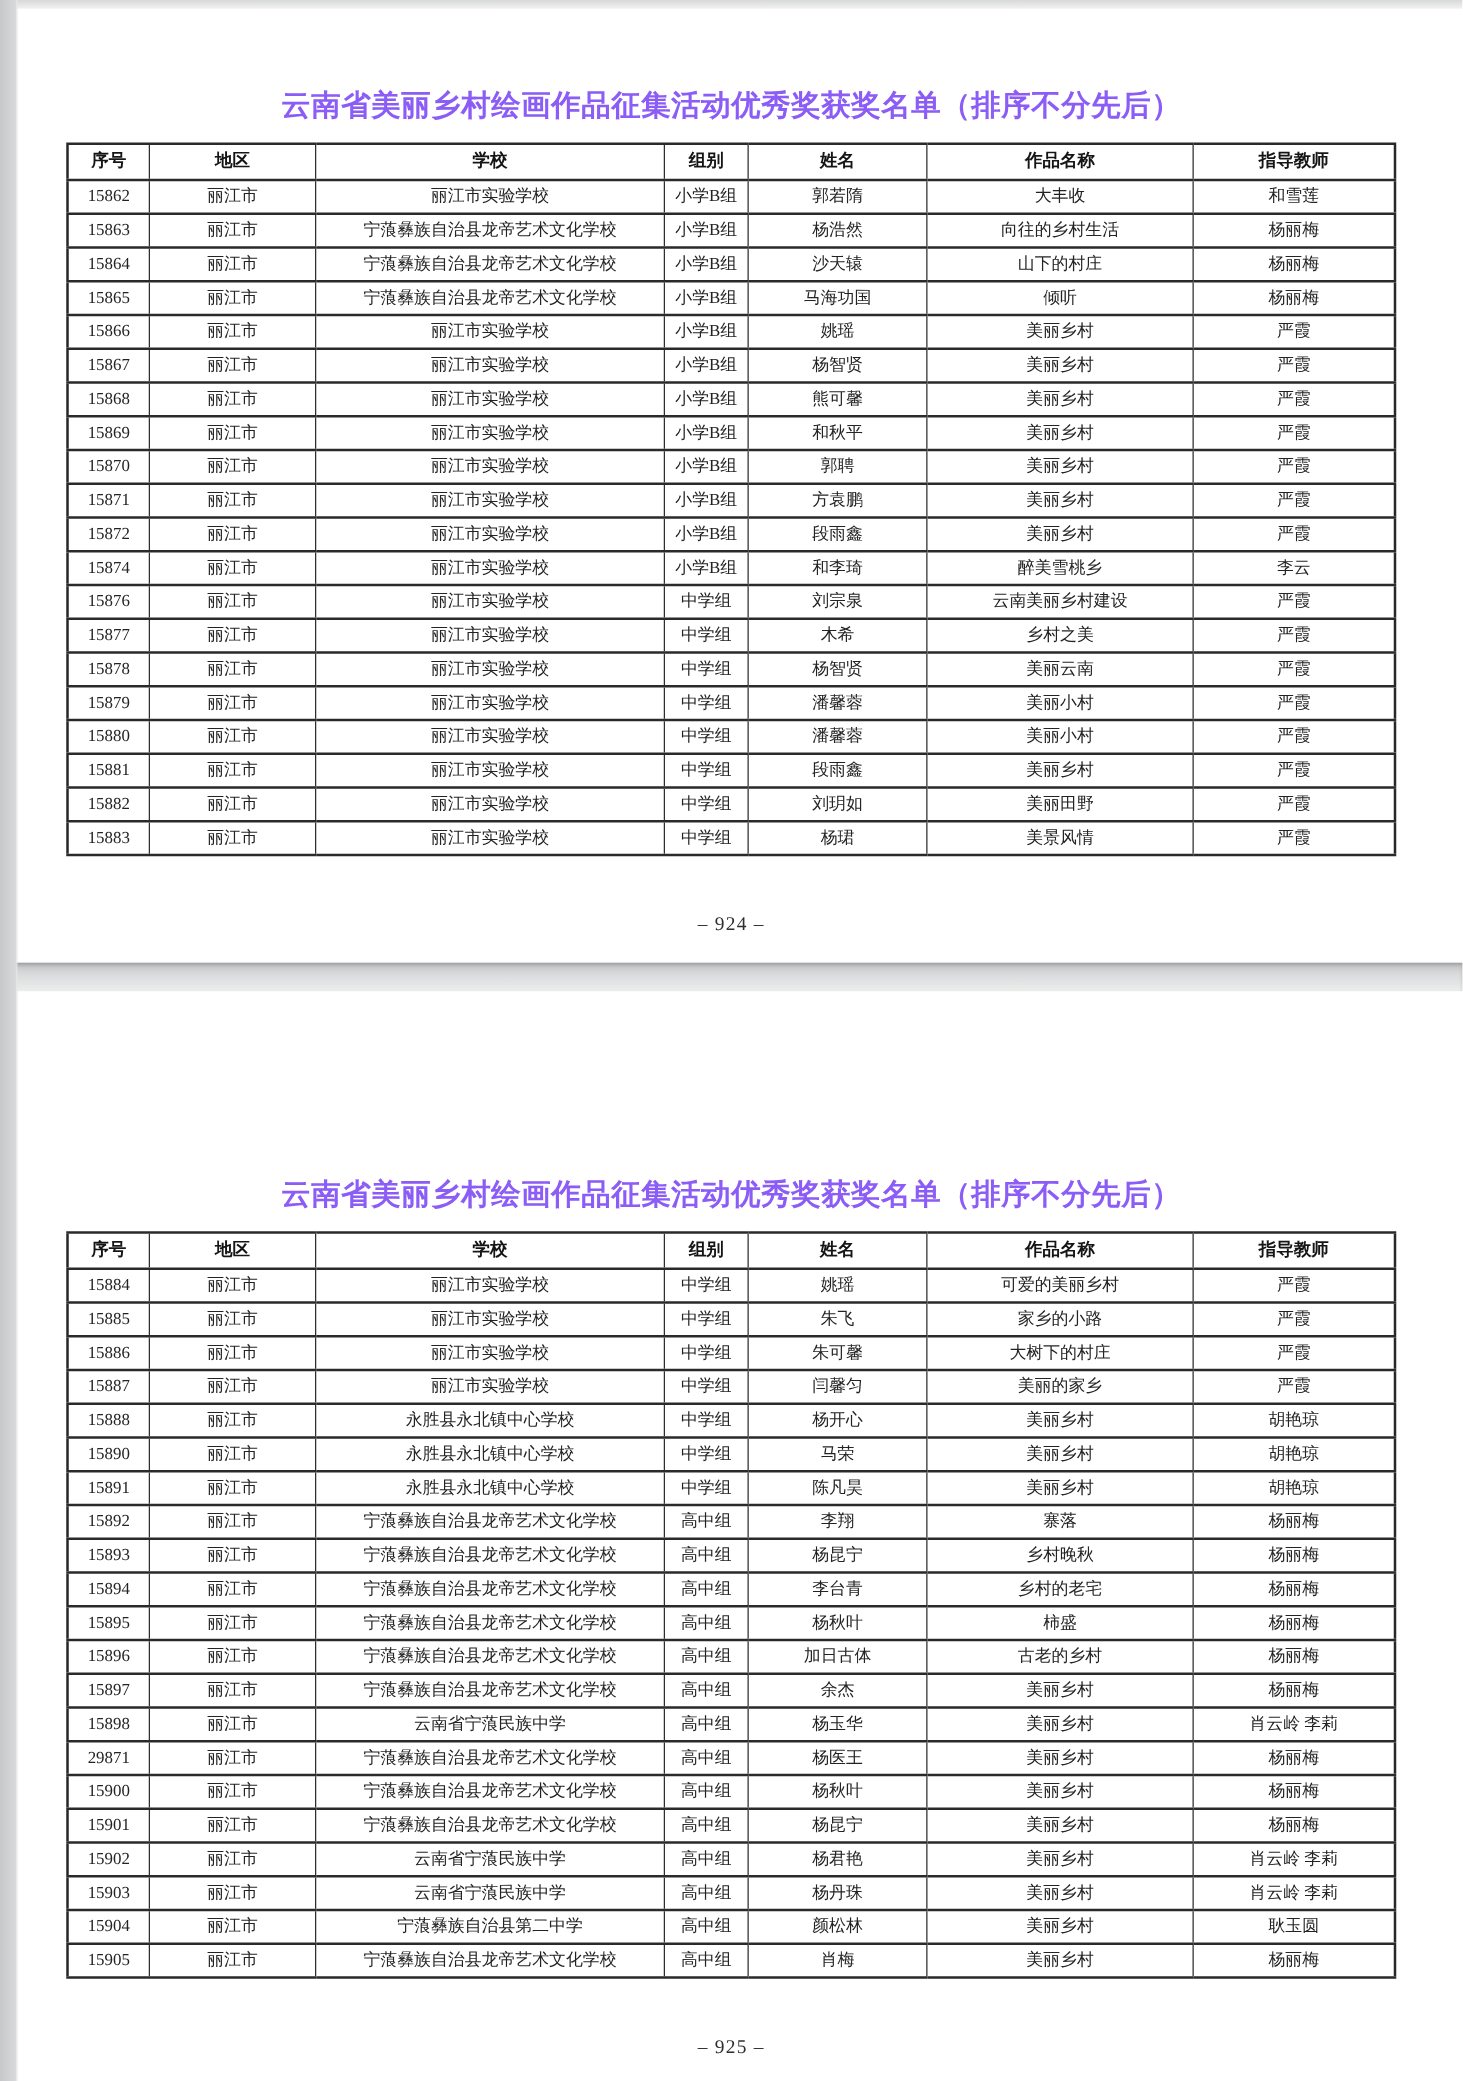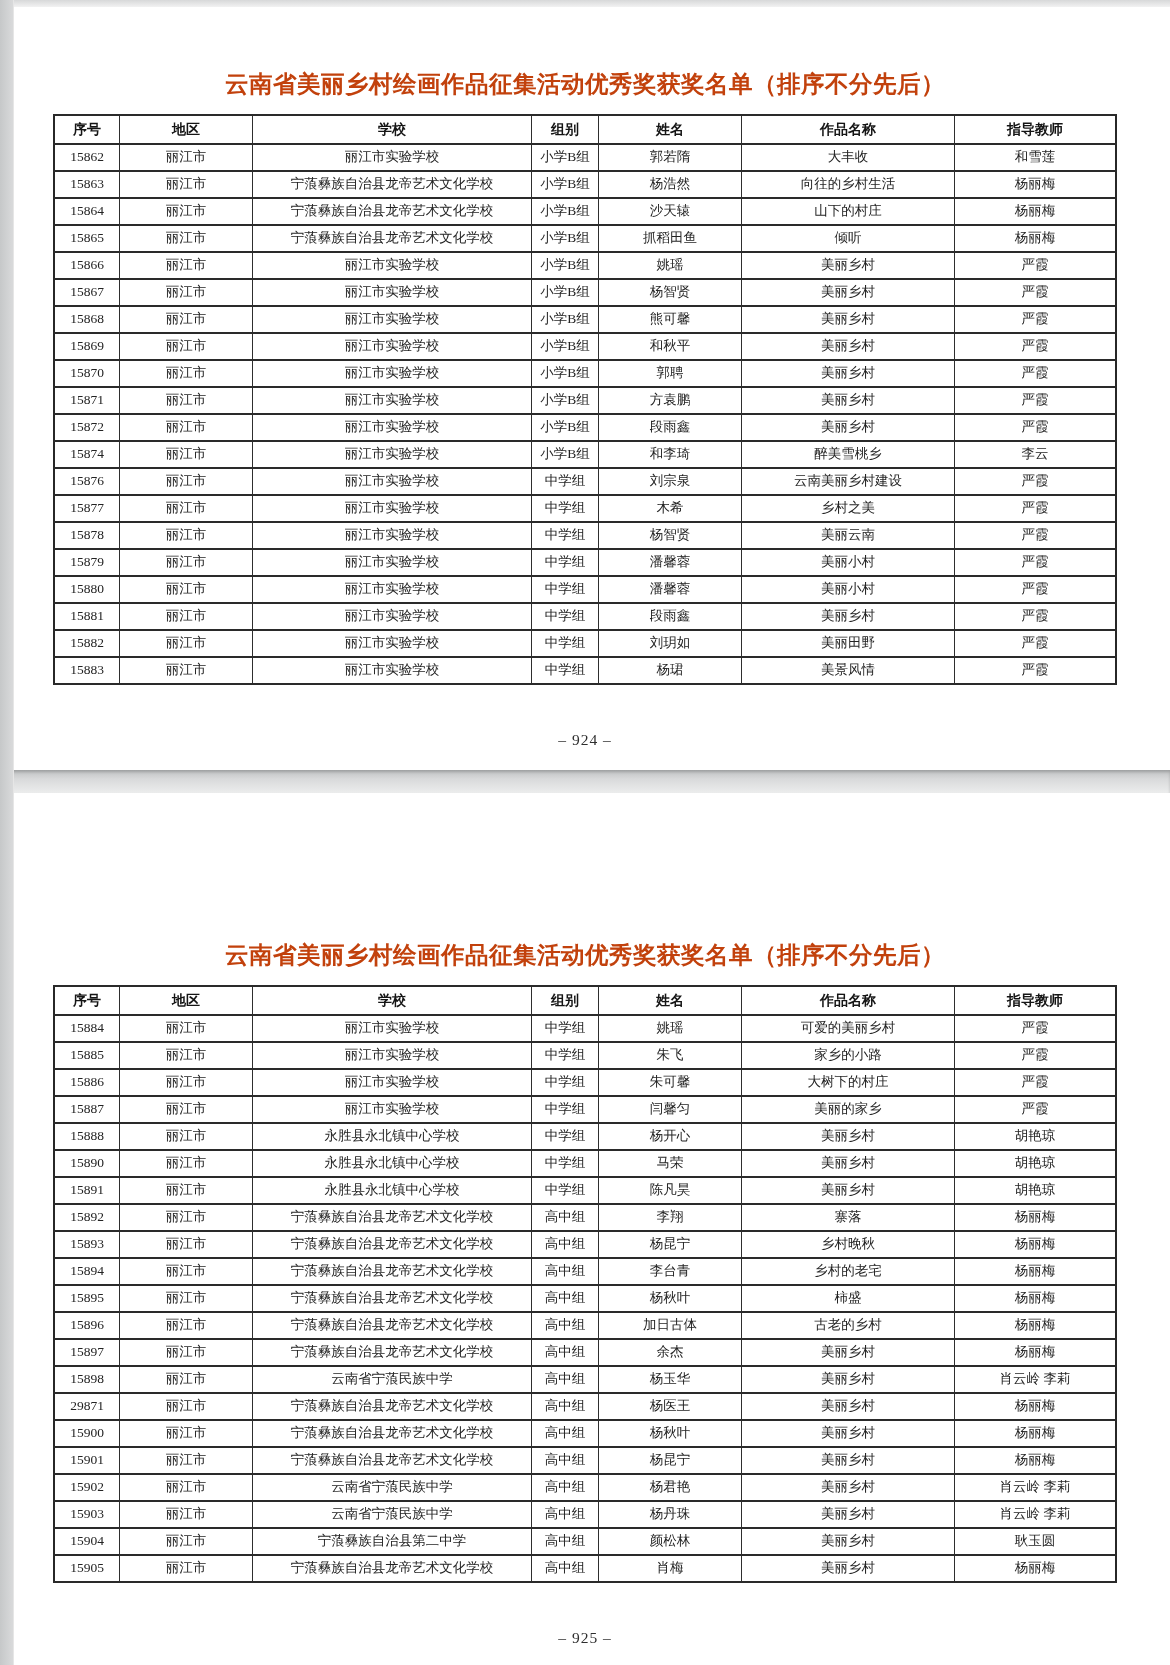--- a/index.html
+++ b/index.html
@@ -30,21 +30,21 @@
   .page { position: relative; background: #fff; }
   .page-1 { padding-top: 68px; height: 702px; }
   .page-2 { padding-top: 146px; }
 
   .title {
     margin: 0 0 14px 0;
     text-align: center;
     font-size: 23.5px;
     font-weight: 700;
     letter-spacing: 0.5px;
-    color: #c2410c;
+    color: #8b5cf6;
     font-family: "Liberation Serif", "DejaVu Serif", serif;
   }
 
   table.award-table {
     width: 1040px;
     margin: 0 auto;
     border-collapse: collapse;
     table-layout: fixed;
     border: 2px solid #272727;
   }
@@ -142,21 +142,21 @@
             <td>小学B组</td>
             <td>沙天辕</td>
             <td>山下的村庄</td>
             <td>杨丽梅</td>
           </tr>
           <tr>
             <td>15865</td>
             <td>丽江市</td>
             <td>宁蒗彝族自治县龙帝艺术文化学校</td>
             <td>小学B组</td>
-            <td>抓稻田鱼</td>
+            <td>马海功国</td>
             <td>倾听</td>
             <td>杨丽梅</td>
           </tr>
           <tr>
             <td>15866</td>
             <td>丽江市</td>
             <td>丽江市实验学校</td>
             <td>小学B组</td>
             <td>姚瑶</td>
             <td>美丽乡村</td>

